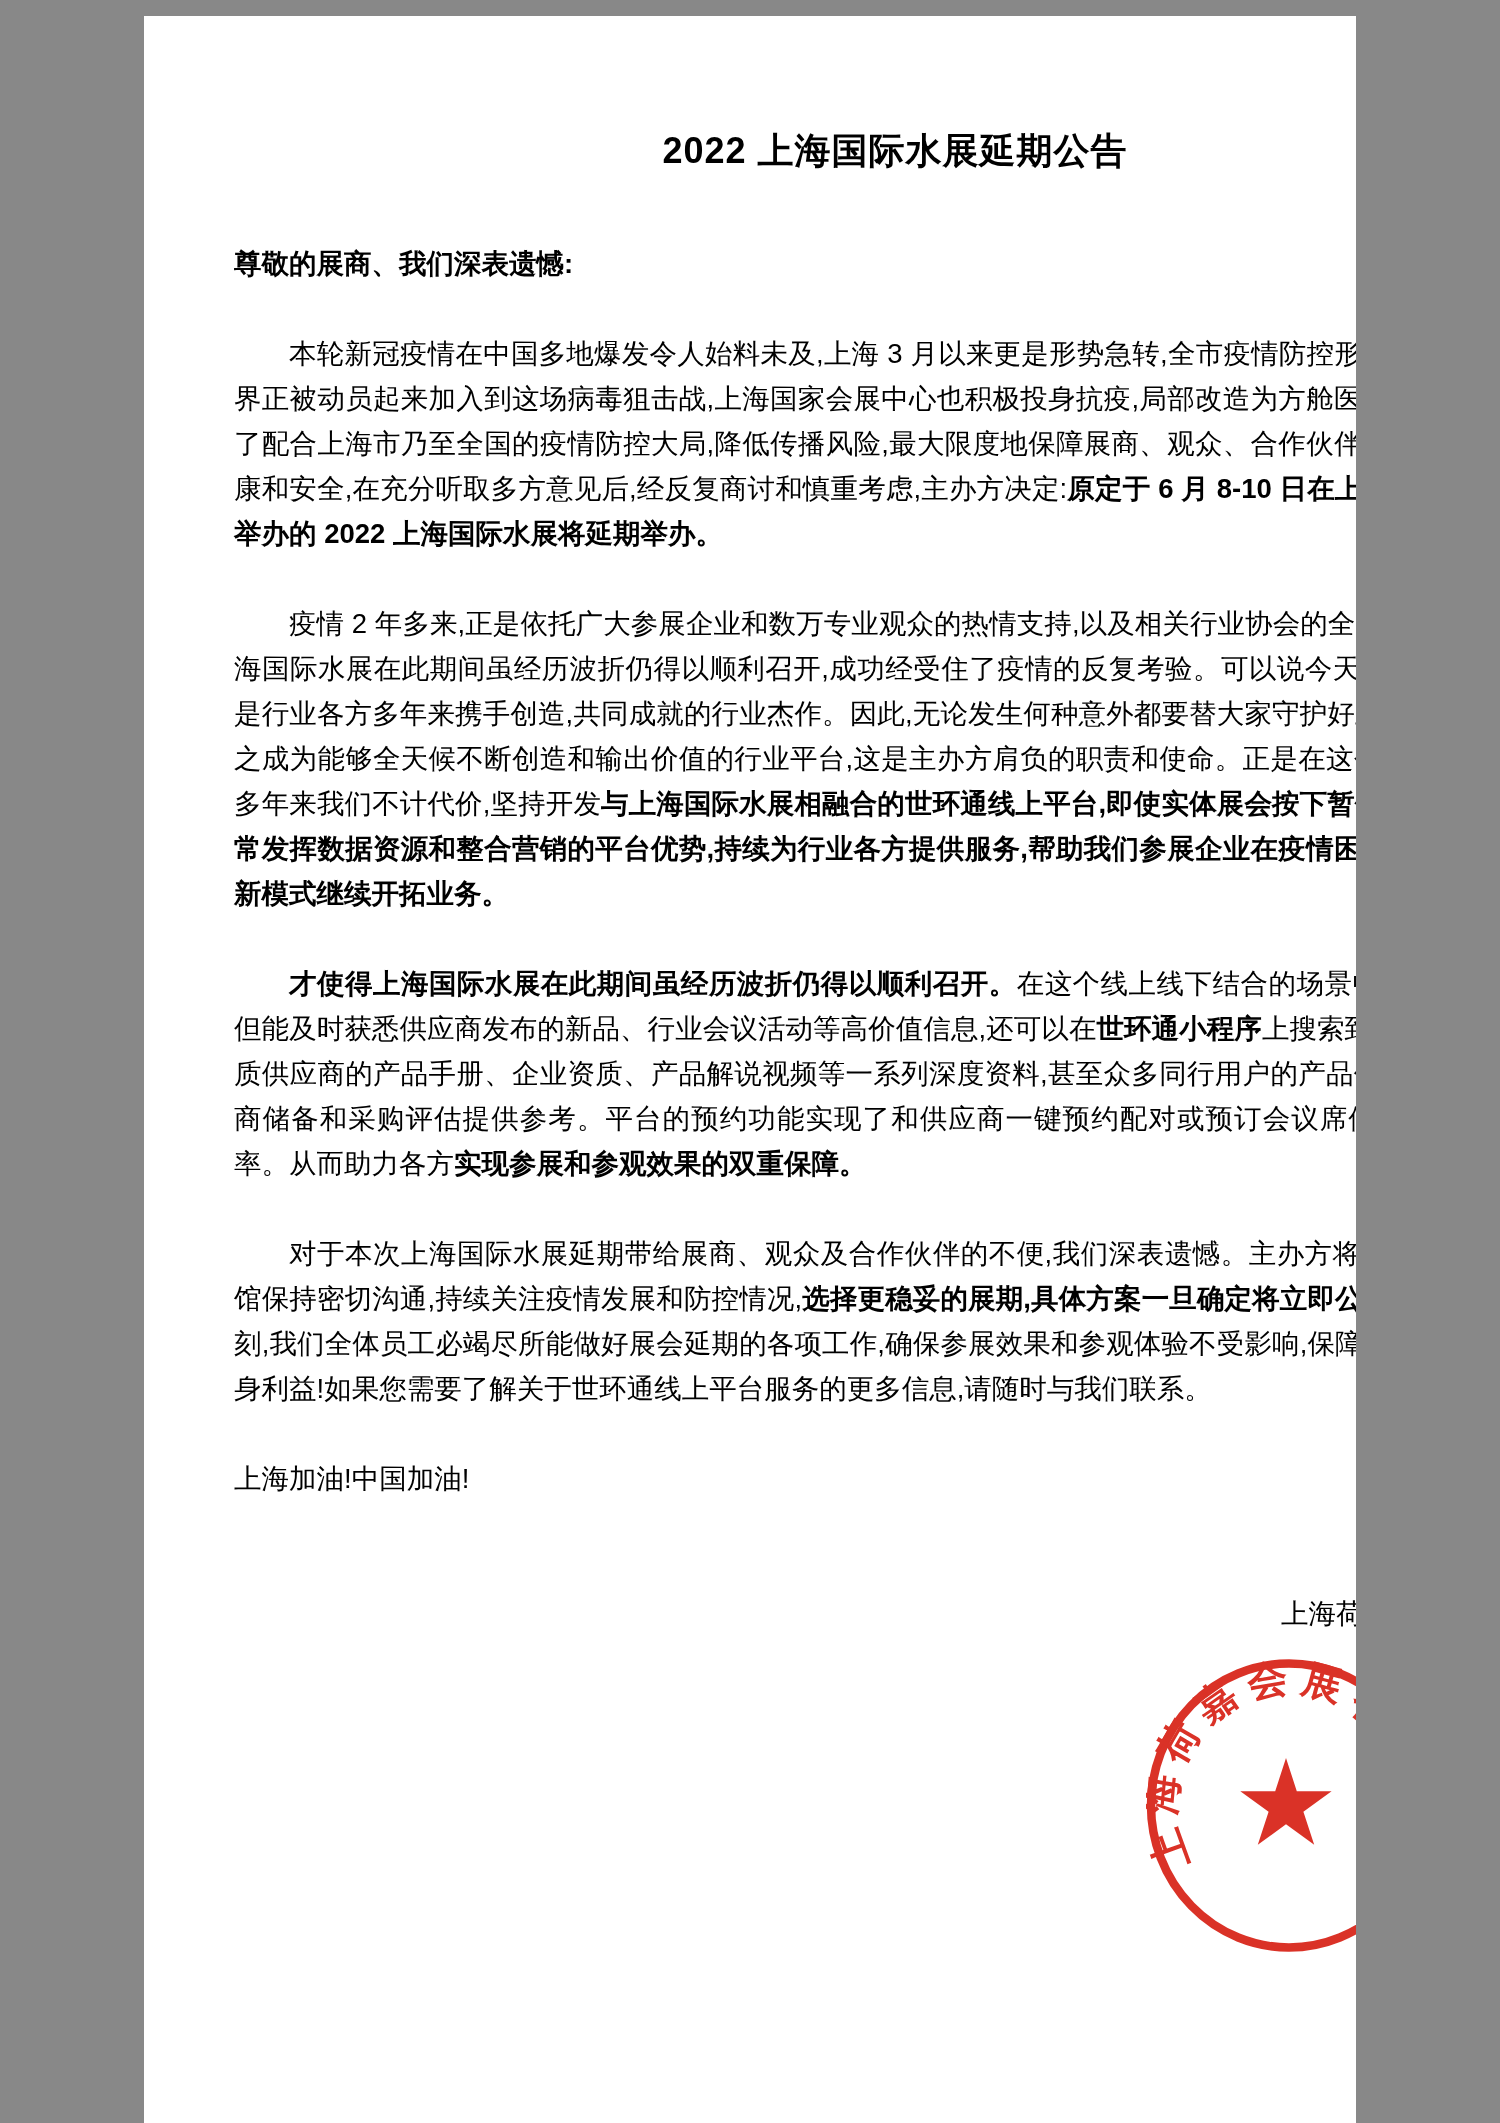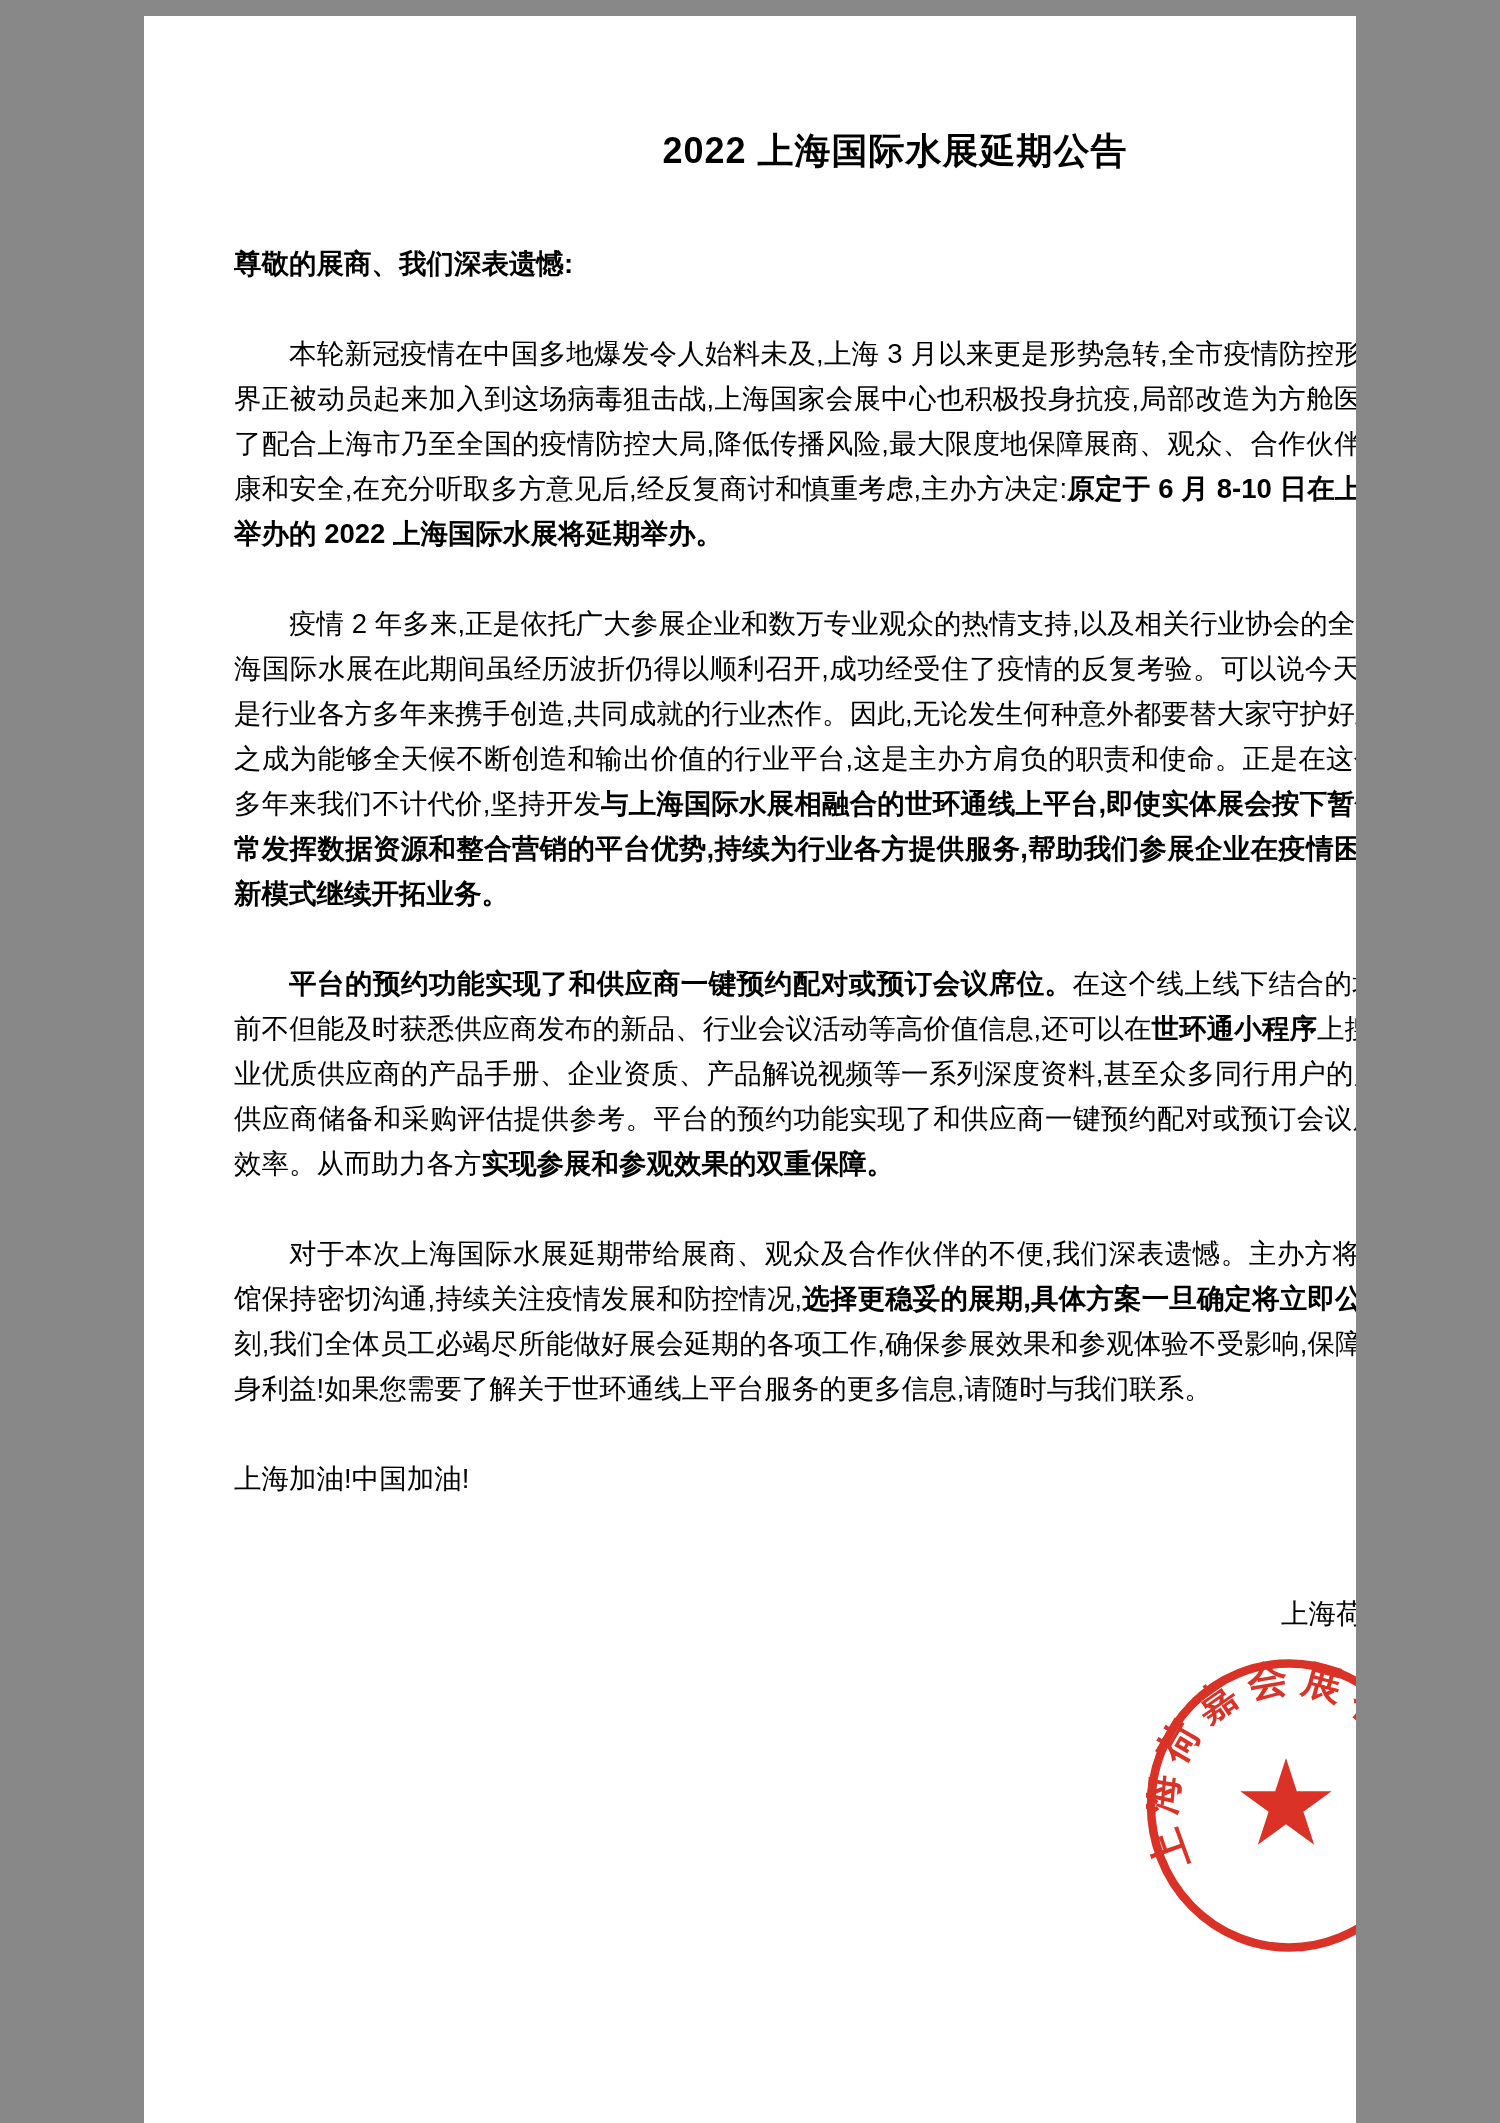--- a/index.html
+++ b/index.html
@@ -70,21 +70,21 @@
 
   <div class="content">
 
     <h1 class="doc-title">2022 上海国际水展延期公告</h1>
 
     <div class="salutation">尊敬的展商、我们深表遗憾:</div>
 
     <div id="document-body">
         <p class="para indent"><span class="run">本轮新冠疫情在中国多地爆发令人始料未及,上海 3 月以来更是形势急转,全市疫情防控形势严峻。社会各界正被动员起来加入到这场病毒狙击战,上海国家会展中心也积极投身抗疫,局部改造为方舱医院安置病患。为了配合上海市乃至全国的疫情防控大局,降低传播风险,最大限度地保障展商、观众、合作伙伴及业内同仁的健康和安全,在充分听取多方意见后,经反复商讨和慎重考虑,主办方决定:</span><span class="run bold">原定于 6 月 8-10 日在上海国家会展中心举办的 2022 上海国际水展将延期举办。</span></p>
         <p class="para indent"><span class="run">疫情 2 年多来,正是依托广大参展企业和数万专业观众的热情支持,以及相关行业协会的全力帮扶,才使得上海国际水展在此期间虽经历波折仍得以顺利召开,成功经受住了疫情的反复考验。可以说今天的上海国际水展是行业各方多年来携手创造,共同成就的行业杰作。因此,无论发生何种意外都要替大家守护好上海国际水展,使之成为能够全天候不断创造和输出价值的行业平台,这是主办方肩负的职责和使命。正是在这个理念的支撑下,多年来我们不计代价,坚持开发</span><span class="run bold">与上海国际水展相融合的世环通线上平台,即使实体展会按下暂停键,今天也能照常发挥数据资源和整合营销的平台优势,持续为行业各方提供服务,帮助我们参展企业在疫情困境中找到有效的新模式继续开拓业务。</span></p>
-        <p class="para indent"><span class="run bold">平台的预约功能实现了和供应商一键预约配对或预订会议席位。</span><span class="run">在这个线上线下结合的场景中,观众在展前不但能及时获悉供应商发布的新品、行业会议活动等高价值信息,还可以在</span><span class="run bold">世环通小程序</span><span class="run">上搜索到 20 万家行业优质供应商的产品手册、企业资质、产品解说视频等一系列深度资料,甚至众多同行用户的产品体验评论,为供应商储备和采购评估提供参考。平台的预约功能实现了和供应商一键预约配对或预订会议席位,提升了观展效率。从而助力各方</span><span class="run bold">实现参展和参观效果的双重保障。</span></p>
+        <p class="para indent"><span class="run bold">才使得上海国际水展在此期间虽经历波折仍得以顺利召开。</span><span class="run">在这个线上线下结合的场景中,观众在展前不但能及时获悉供应商发布的新品、行业会议活动等高价值信息,还可以在</span><span class="run bold">世环通小程序</span><span class="run">上搜索到 20 万家行业优质供应商的产品手册、企业资质、产品解说视频等一系列深度资料,甚至众多同行用户的产品体验评论,为供应商储备和采购评估提供参考。平台的预约功能实现了和供应商一键预约配对或预订会议席位,提升了观展效率。从而助力各方</span><span class="run bold">实现参展和参观效果的双重保障。</span></p>
         <p class="para indent"><span class="run">对于本次上海国际水展延期带给展商、观众及合作伙伴的不便,我们深表遗憾。主办方将与政府部门及展馆保持密切沟通,持续关注疫情发展和防控情况,</span><span class="run bold">选择更稳妥的展期,具体方案一旦确定将立即公告</span><span class="run">。值此非常时刻,我们全体员工必竭尽所能做好展会延期的各项工作,确保参展效果和参观体验不受影响,保障展商与观众的切身利益!如果您需要了解关于世环通线上平台服务的更多信息,请随时与我们联系。</span></p>
         <p class="para no-gap"><span class="run">上海加油!中国加油!</span></p>
       </div>
 
     <div class="signature">
       <div class="sig-line sig-label">主办方</div>
       <div class="sig-line">上海荷嘉会展有限公司</div>
     </div>
 
   </div>

